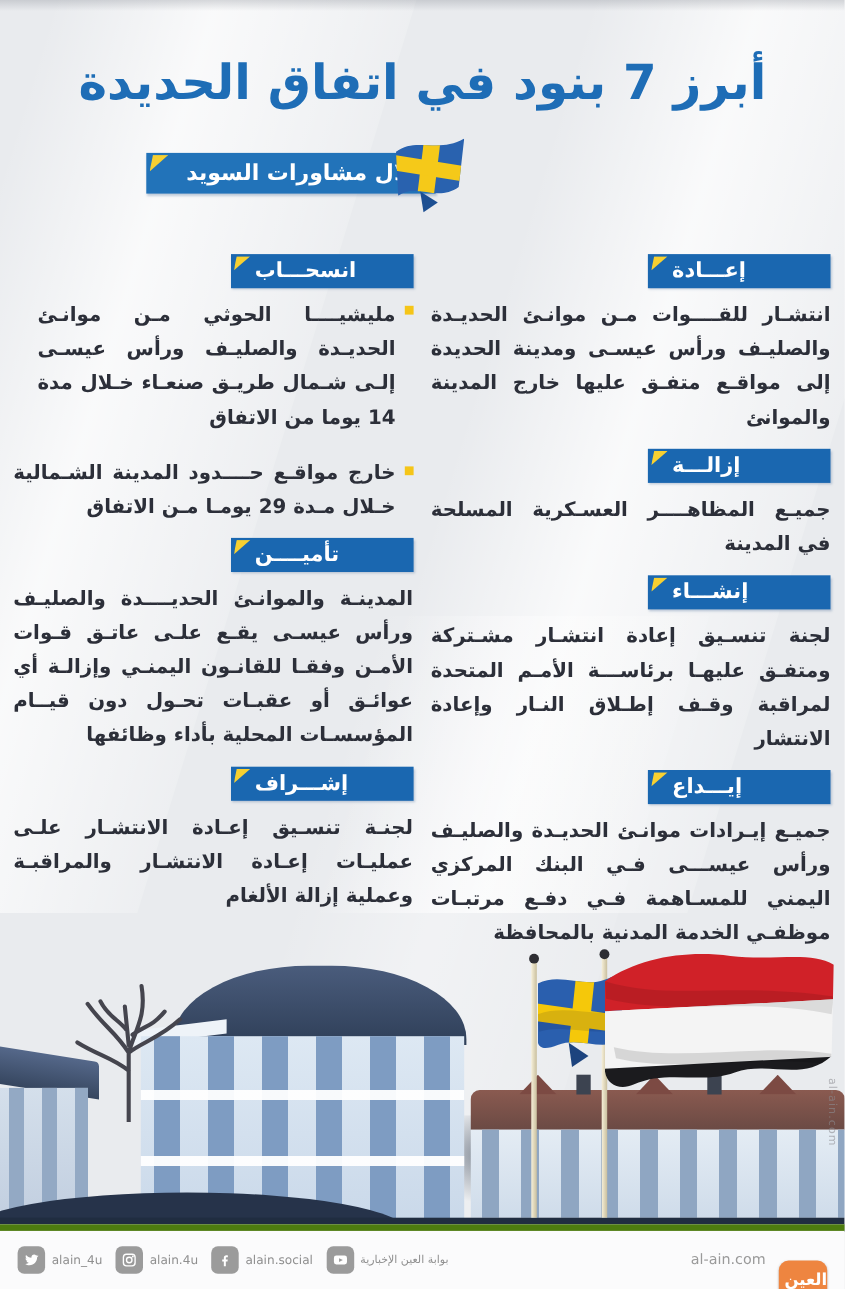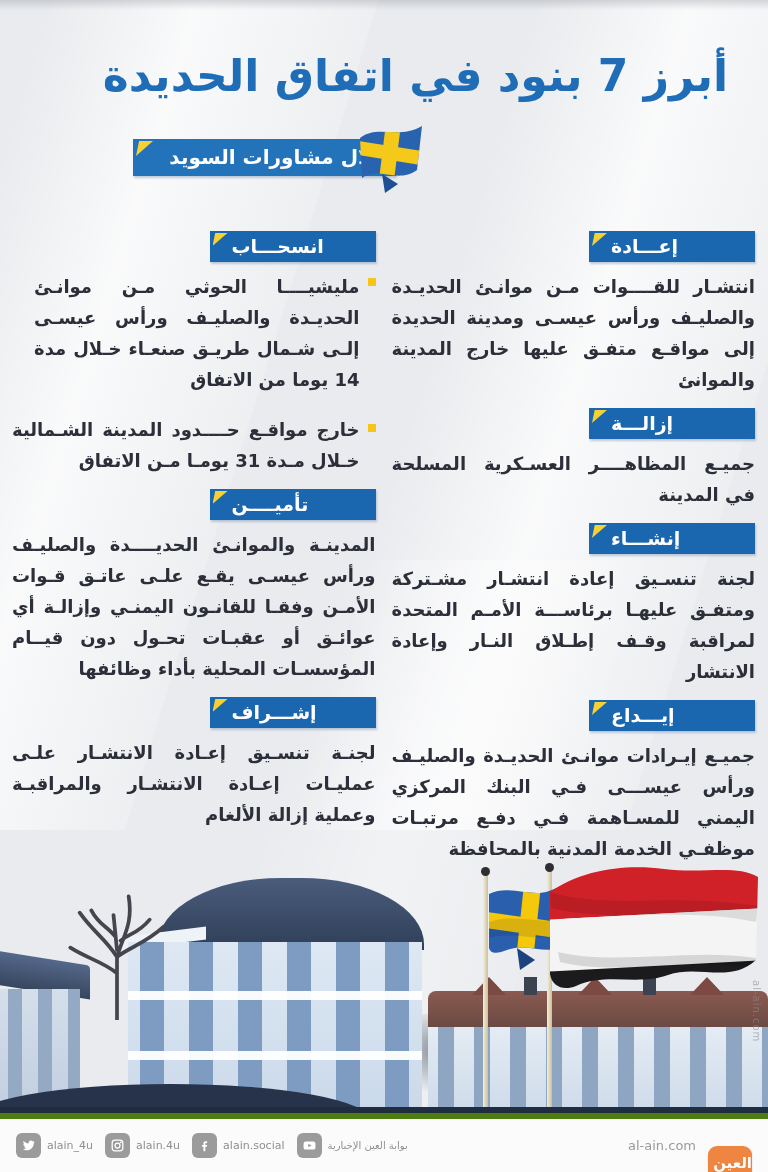--- a/index.html
+++ b/index.html
@@ -6,21 +6,21 @@
   body{font-family:"DejaVu Sans","Liberation Sans",sans-serif;}
   .page{position:relative;width:768px;height:1172px;overflow:hidden;background:#e9ebee;}
   
   .band{position:absolute;top:-120px;height:950px;background:linear-gradient(90deg,rgba(255,255,255,0),rgba(255,255,255,.75) 45%,rgba(255,255,255,.2));transform:skewX(-17deg);pointer-events:none;}
   .band.b1{left:-60px;width:330px;}
   .band.b2{left:430px;width:340px;}
   .band.b3{left:250px;top:560px;height:620px;width:300px;opacity:.5;}
   .topshade{position:absolute;top:0;left:0;right:0;height:10px;background:linear-gradient(rgba(120,125,135,.28),rgba(120,125,135,0));}
 
   
-  .title{position:absolute;top:50px;left:40px;right:40px;direction:rtl;
+  .title{position:absolute;top:50px;left:40px;right:40px;text-align:center;direction:rtl;
          color:#1e6db6;font-size:44px;font-weight:bold;letter-spacing:-1px;}
   .banner{position:absolute;top:139px;left:133px;width:263px;height:37px;background:#2273b9;
           box-shadow:1px 2px 2px rgba(90,120,160,.35);}
   .banner .txt{position:absolute;inset:0;direction:rtl;color:#fff;font-weight:bold;font-size:20px;
           line-height:37px;text-align:center;padding-left:28px;}
   .fold{position:absolute;width:17px;height:15px;background:#f7d031;clip-path:polygon(18% 0,100% 0,0 100%);}
   .banner .fold{top:2px;left:3px;}
   .banner-flag{position:absolute;top:116px;left:352px;width:76px;height:88px;z-index:6;}
 
   
@@ -135,21 +135,21 @@
 
     <div class="col">
       <div class="sec">
         <div class="bar"><span class="fold"></span><span>انسحـــاب</span></div>
         <div class="bullet-row first">
           <span class="bullet-sq"></span>
           <p>مليشيــــا الحوثي مـن موانـئ الحديـدة والصليـف ورأس عيسـى إلـى شـمال طريـق صنعـاء خـلال مدة 14 يوما من الاتفاق</p>
         </div>
         <div class="bullet-row">
           <span class="bullet-sq"></span>
-          <p>خارج مواقـع حــــدود المدينة الشـمالية خـلال مـدة 31 يومـا مـن الاتفاق</p>
+          <p>خارج مواقـع حــــدود المدينة الشـمالية خـلال مـدة 29 يومـا مـن الاتفاق</p>
         </div>
       </div>
       <div class="sec">
         <div class="bar"><span class="fold"></span><span>تأميــــن</span></div>
         <p>المدينـة والموانـئ الحديــــدة والصليـف ورأس عيسـى يقـع علـى عاتـق قـوات الأمـن وفقـا للقانـون اليمنـي وإزالـة أي عوائـق أو عقبـات تحـول دون قيــام المؤسسـات المحلية بأداء وظائفها</p>
       </div>
       <div class="sec">
         <div class="bar"><span class="fold"></span><span>إشـــراف</span></div>
         <p>لجنـة تنسـيق إعـادة الانتشـار علـى عمليـات إعـادة الانتشـار والمراقبـة وعملية إزالة الألغام</p>
       </div>

